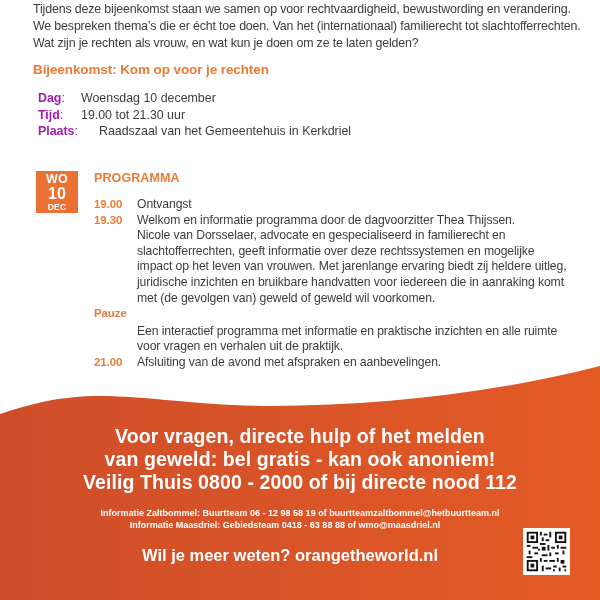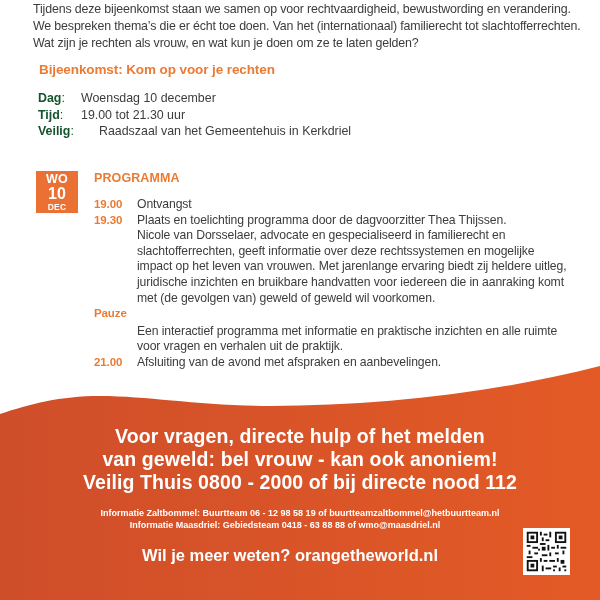--- a/index.html
+++ b/index.html
@@ -21,37 +21,37 @@
       top: 1px;
       width: 540px;
       font-size: 12.4px;
       line-height: 17px;
       color: #3c3c3c;
       letter-spacing: -0.15px;
     }
     .intro p { margin: 0; white-space: nowrap; }
     .section-heading {
       position: absolute;
-      left: 39px;
+      left: 33px;
       top: 62px;
       font-size: 13.5px;
       font-weight: bold;
       color: #ec7a32;
       letter-spacing: -0.1px;
     }
     .details {
       position: absolute;
       left: 38px;
       top: 90px;
       font-size: 12.4px;
       line-height: 16.5px;
       color: #3c3c3c;
     }
     .details .row { display: flex; white-space: nowrap; }
-    .details .label { width: 43px; color: #14532d; }
+    .details .label { width: 43px; color: #a21caf; }
     .details .label b { font-weight: bold; }
     .date-badge {
       position: absolute;
       left: 36px;
       top: 171px;
       width: 42px;
       height: 42px;
       background: #eb7033;
       color: #ffffff;
       display: flex;
@@ -161,21 +161,21 @@
 <div class="details">
   <div class="row">
     <span class="label"><b>Dag</b><span>:</span></span>
     <span>Woensdag 10 december</span>
   </div>
   <div class="row">
     <span class="label"><b>Tijd</b><span>:</span></span>
     <span>19.00  tot 21.30 uur</span>
   </div>
   <div class="row">
-    <span class="label" style="width:43px"><b>Veilig</b><span>:</span></span>
+    <span class="label" style="width:43px"><b>Plaats</b><span>:</span></span>
     <span style="margin-left:18px">Raadszaal van het Gemeentehuis in Kerkdriel</span>
   </div>
 </div>
 
 <div class="date-badge">
   <span class="dow">WO</span>
   <span class="day">10</span>
   <span class="mon">DEC</span>
 </div>
 
@@ -183,21 +183,21 @@
 <div class="program">
   <div class="item">
     <span class="time">19.00</span>
     <div class="desc">
       <p>Ontvangst</p>
     </div>
   </div>
   <div class="item">
     <span class="time">19.30</span>
     <div class="desc">
-      <p>Plaats en toelichting programma door de dagvoorzitter Thea Thijssen.</p>
+      <p>Welkom en informatie programma door de dagvoorzitter Thea Thijssen.</p>
       <p>Nicole van Dorsselaer, advocate en gespecialiseerd in familierecht en</p>
       <p>slachtofferrechten, geeft informatie over deze rechtssystemen en mogelijke</p>
       <p>impact op het leven van vrouwen. Met jarenlange ervaring biedt zij heldere uitleg,</p>
       <p>juridische inzichten en bruikbare handvatten voor iedereen die in aanraking komt</p>
       <p>met (de gevolgen van) geweld of geweld wil voorkomen.</p>
     </div>
   </div>
   <div class="item">
     <span class="time">Pauze</span>
     <div class="desc">
@@ -224,21 +224,21 @@
     <linearGradient id="bandGrad" x1="0" y1="0" x2="1" y2="0">
       <stop offset="0" stop-color="#cf4e2a"></stop>
       <stop offset="1" stop-color="#e35a25"></stop>
     </linearGradient>
   </defs>
   <path d="M0,54 C30,44 60,36 100,36 C150,36 200,46 270,46 C380,46 500,32 600,6 L600,240 L0,240 Z" fill="url(#bandGrad)"></path>
 </svg>
 
 <div class="cta">
   <p>Voor vragen, directe hulp of het melden</p>
-  <p>van geweld: bel vrouw - kan ook anoniem!</p>
+  <p>van geweld: bel gratis - kan ook anoniem!</p>
   <p>Veilig Thuis 0800 - 2000 of bij directe nood 112</p>
 </div>
 
 <div class="info">
   <p class="l1">Informatie Zaltbommel: Buurtteam 06 - 12 98 58 19 of buurtteamzaltbommel@hetbuurtteam.nl</p>
   <p class="l2">Informatie Maasdriel: Gebiedsteam 0418 - 63 88 88 of wmo@maasdriel.nl</p>
 </div>
 
 <div class="more">Wil je meer weten? orangetheworld.nl</div>
 

